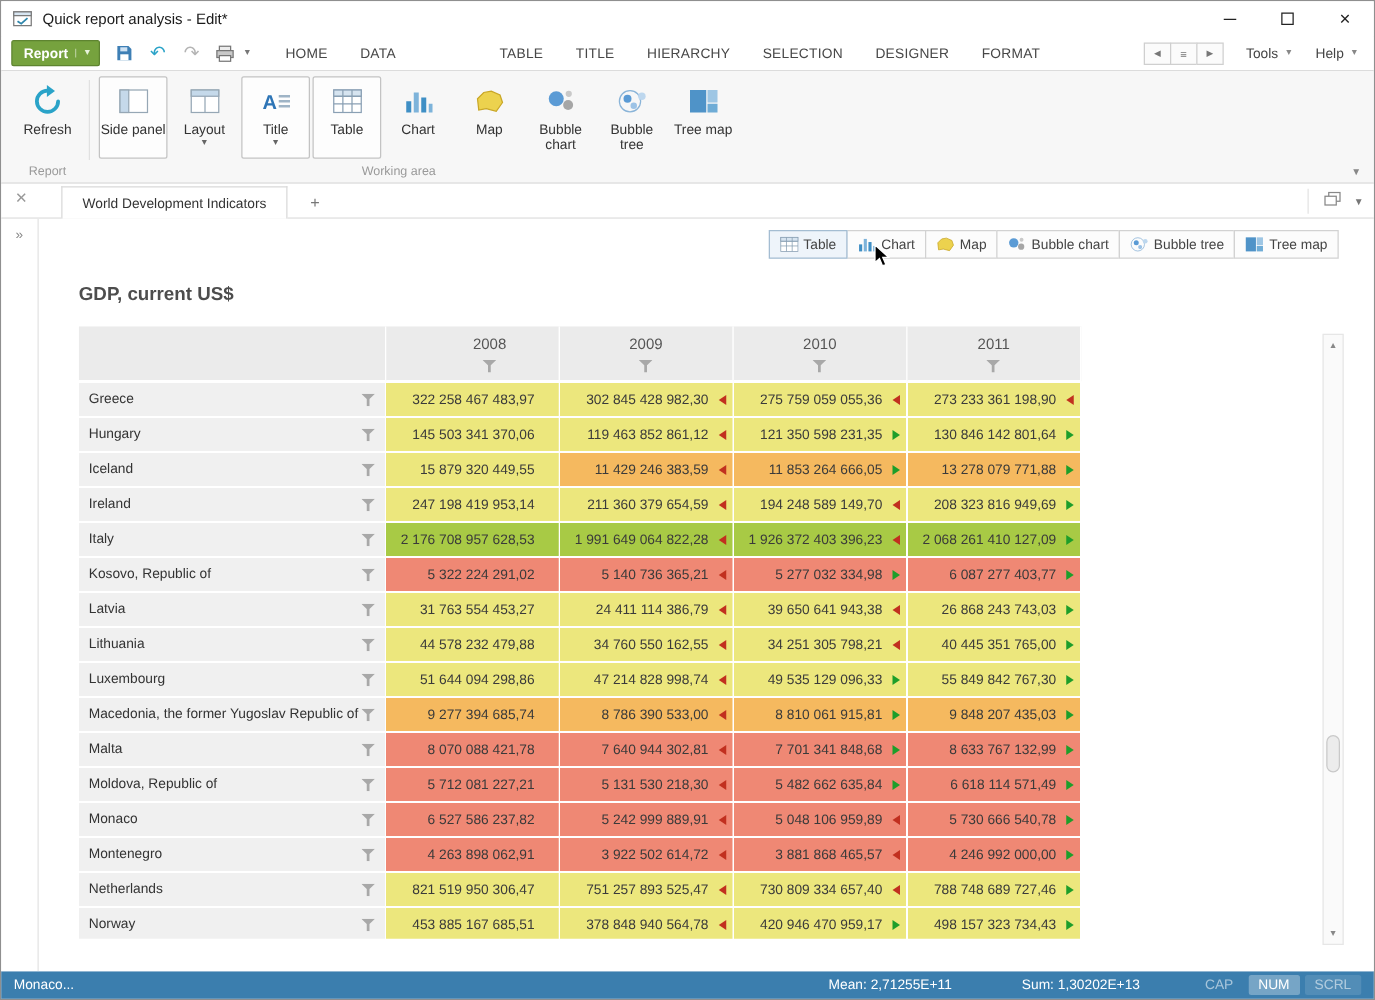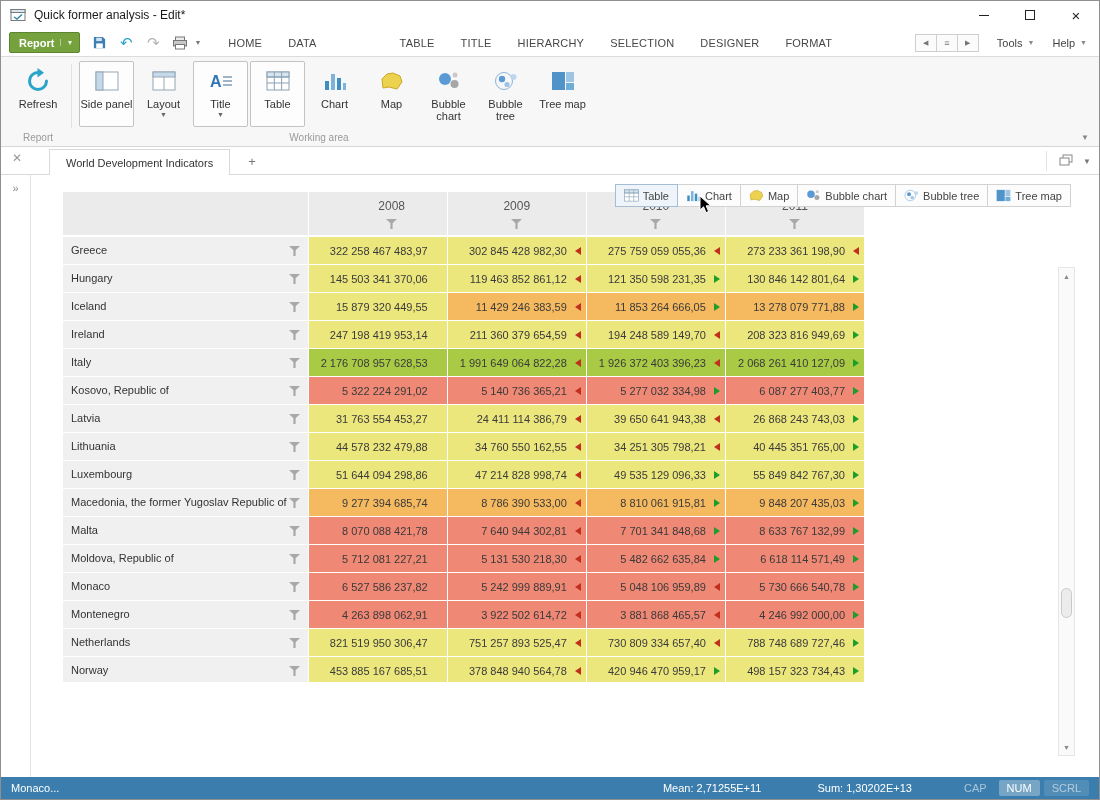--- a/index.html
+++ b/index.html
@@ -108,21 +108,21 @@
 <div class="window">
 
   <div class="titlebar">
     <span class="appicon">
       <svg width="16" height="14" viewBox="0 0 16 14">
           <rect x="1" y="1.5" width="14" height="11" fill="#fff" stroke="#7a7a7a"></rect>
           <rect x="1" y="1.5" width="14" height="3" fill="#d8e6f2" stroke="#7a7a7a"></rect>
           <path d="M4 9 l3 2 5 -4.5" stroke="#2e86ab" stroke-width="1.4" fill="none"></path>
         </svg>
     </span>
-    <span class="title">Quick former analysis - Edit*</span>
+    <span class="title">Quick report analysis - Edit*</span>
     <div class="tb-controls">
       <div class="tb-btn">
           <span class="glyph-min"></span>
         </div>
       <div class="tb-btn">
           <span class="glyph-max"></span>
         </div>
       <div class="tb-btn">
           <span class="glyph-close">×</span>
         </div>
@@ -376,20 +376,21 @@
           <span>Tree map</span>
         </span>
       </div>
 
       <span class="cursor">
         <svg width="13" height="19" viewBox="0 0 13 19">
             <path d="M1 1 L1 15 L4.6 11.8 L7 17.6 L9.6 16.5 L7.2 10.8 L11.8 10.8 Z" fill="#000" stroke="#fff" stroke-width="1"></path>
           </svg>
       </span>
 
+      <div class="report-title">GDP, current US$</div>
 
       <div class="table-wrap">
         <table class="grid">
           <thead>
             <tr>
               <th style="width:245px;"></th>
             <th style="width: 139px; padding-left: 28px;">
                   <div class="ylab">2008</div>
                   <svg class="funnel" width="11" height="10" viewBox="0 0 11 10">
                     <path d="M0 0 H11 L6.6 4.2 V10 H4.4 V4.2 Z" fill="#a8a8a8"></path>

